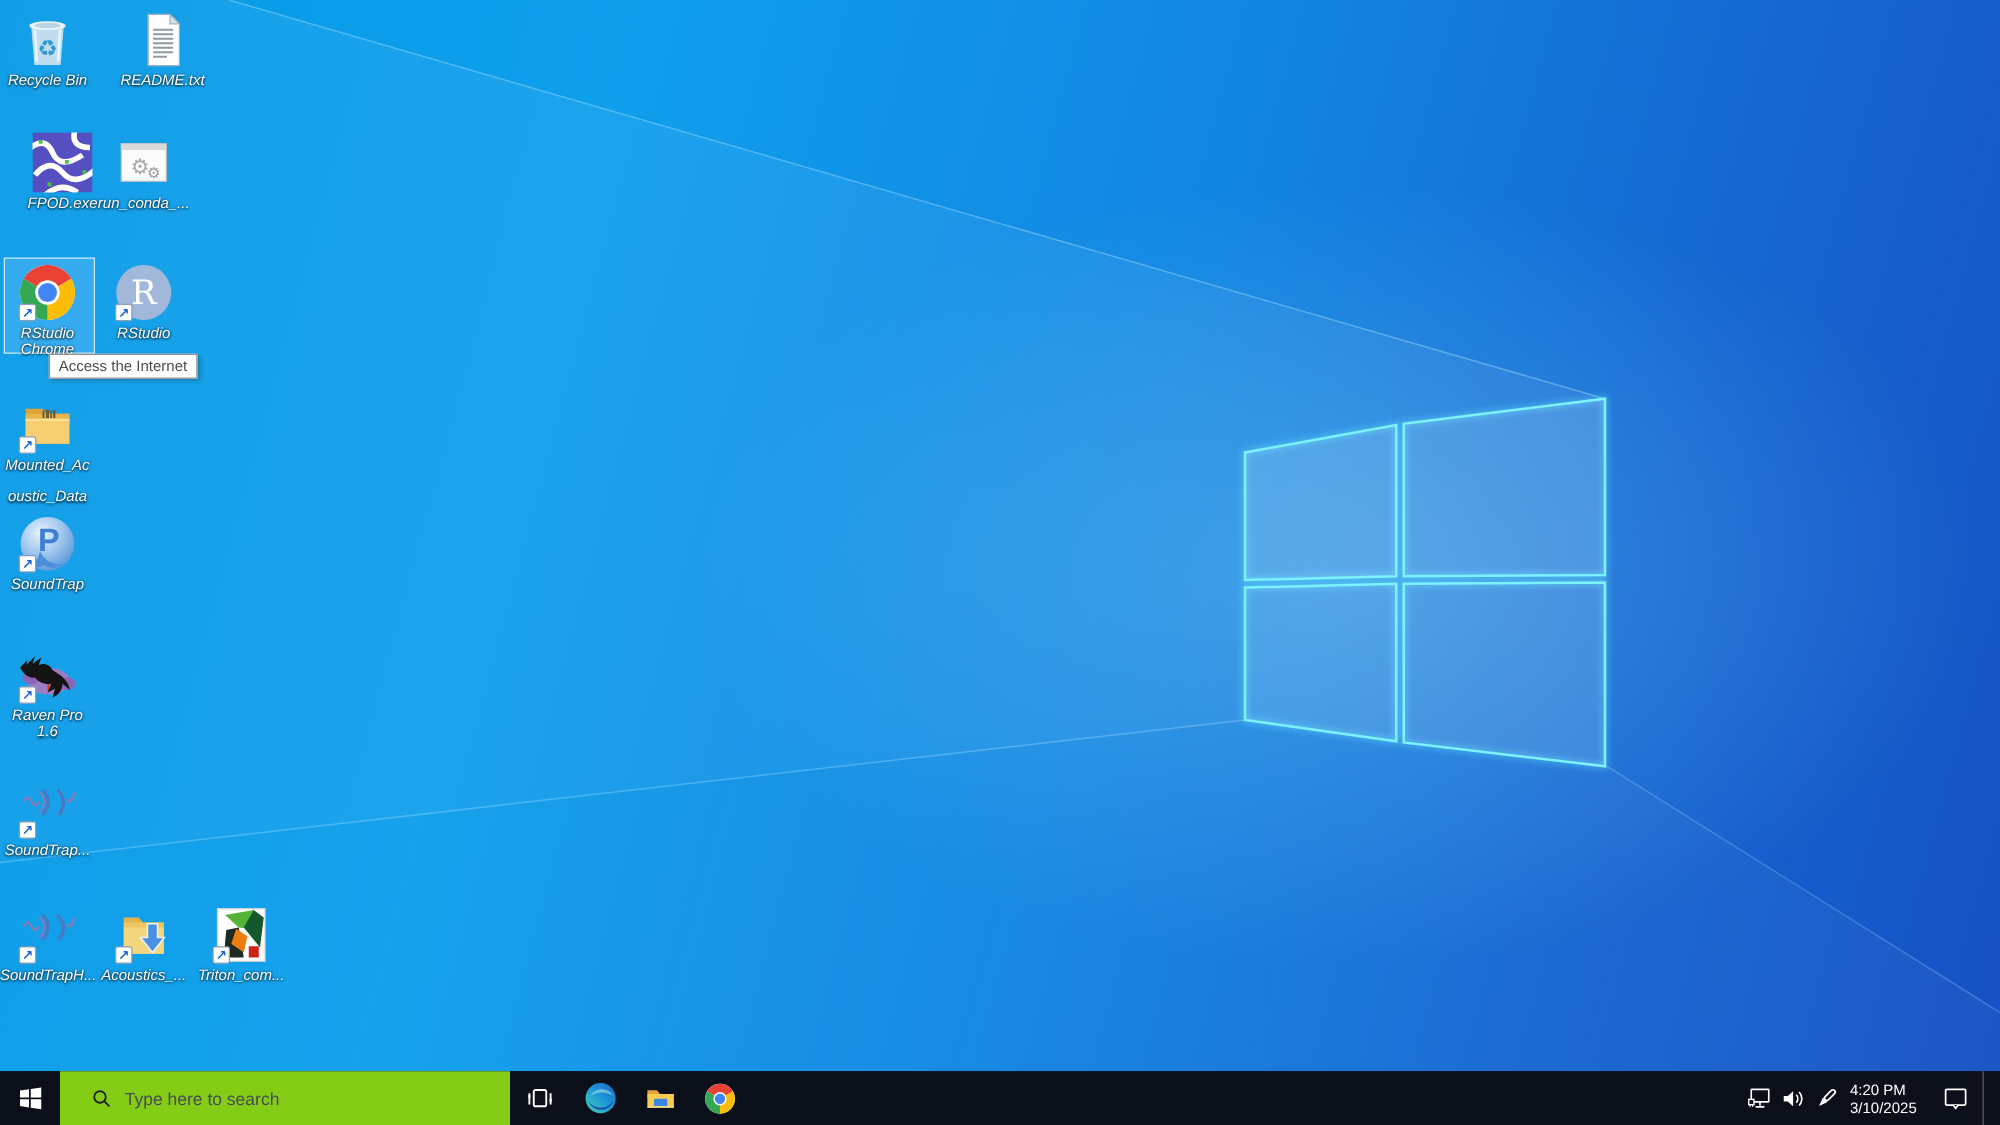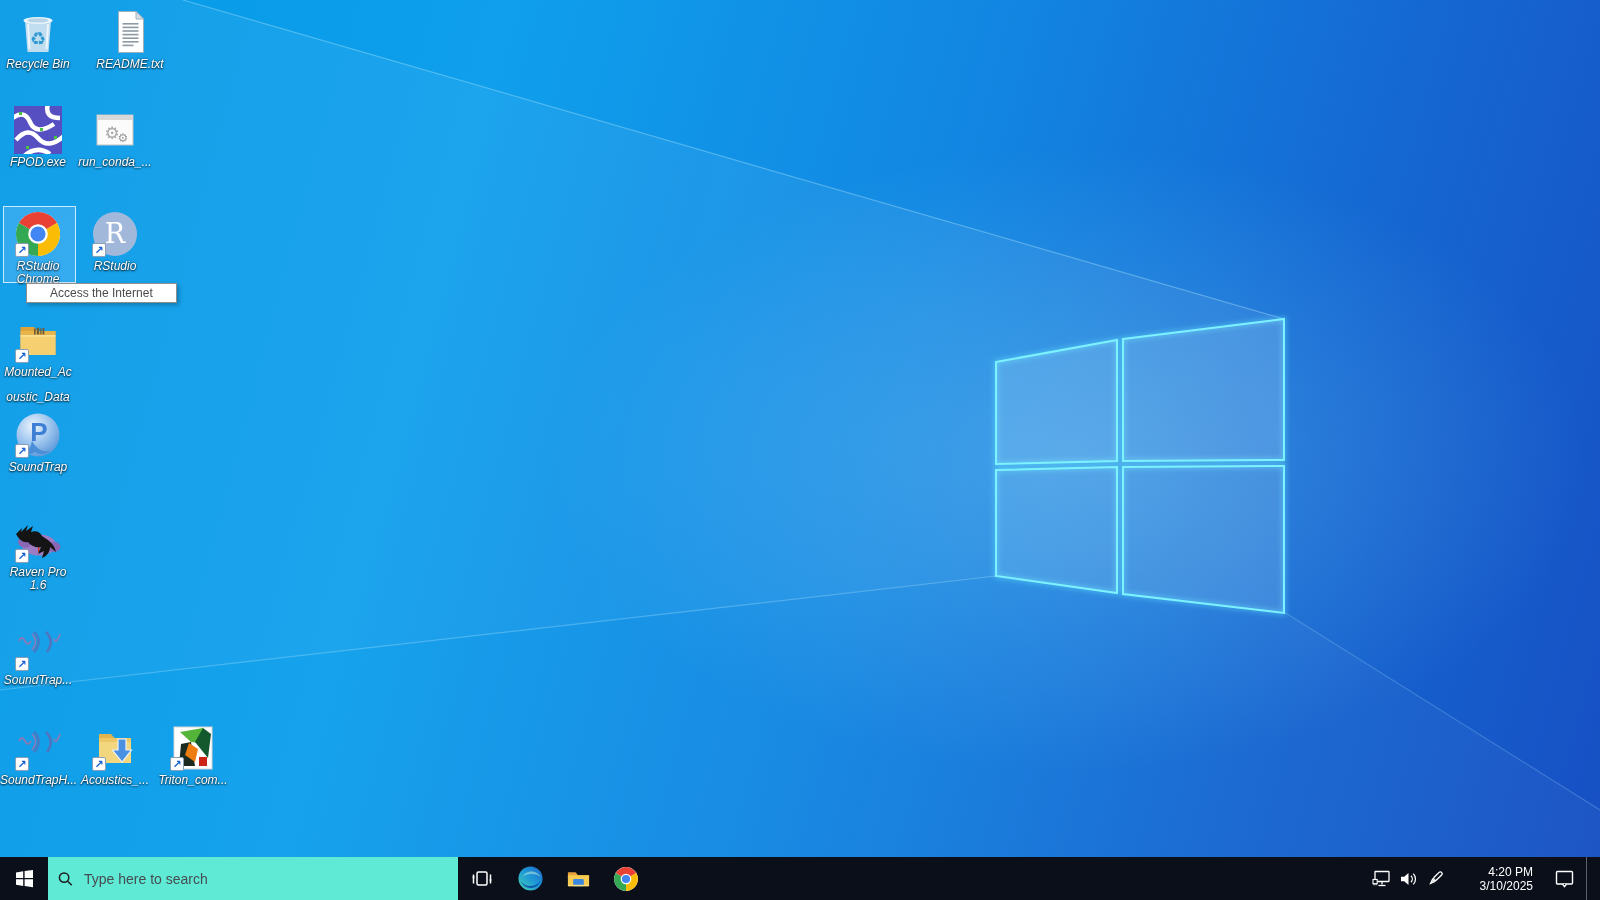--- a/index.html
+++ b/index.html
@@ -29,45 +29,45 @@
     background:#fff; border:1px solid #8aa0b8; border-radius:2px;
     display:flex; align-items:center; justify-content:center;
     font-size:11px; font-weight:bold; color:#1d62d1; line-height:1;
     font-family:"DejaVu Sans", sans-serif;
   }
   .selbox {
     position:absolute; left:3px; top:206px; width:73px; height:77px;
     background:rgba(125,195,255,.32); border:1px solid rgba(228,246,255,.85); z-index:1;
   }
   .tooltip {
-    position:absolute; left:26px; top:283px; z-index:20;
+    position:absolute; left:39px; top:283px; z-index:20;
     background:#ffffff; border:1px solid #8f8f8f; color:#4b4b4b;
-    font-size:12px; padding:2px 23px; white-space:nowrap;
+    font-size:12px; padding:2px 7px; white-space:nowrap;
     box-shadow:2px 2px 4px rgba(0,0,0,.25);
   }
 
   
   .taskbar {
     position:absolute; left:0; bottom:0; width:1600px; height:43px;
     background:#0b0f1a; display:flex; align-items:stretch; z-index:30;
   }
   .start { width:48px; display:flex; align-items:center; justify-content:center; }
   .search {
-    width:410px; background:#5eead4; display:flex; align-items:center;
-    padding:0 10px; gap:9px;
+    width:360px; background:#84cc16; display:flex; align-items:center;
+    padding:0 26px; gap:9px;
   }
   .search input {
     border:none; outline:none; background:transparent; width:100%;
     font-size:14px; color:#333; font-family:"Liberation Sans", sans-serif;
   }
   .search input::placeholder { color:#474c52; opacity:1; }
   .tb-btn { width:48px; display:flex; align-items:center; justify-content:center; }
   .tray { margin-left:auto; display:flex; align-items:center; padding-right:8px; }
   .ticon { width:27px; height:43px; display:flex; align-items:center; justify-content:center; }
-  .clock { width:66px; text-align:right; color:#fff; font-size:12px; line-height:14px; margin:0 18px; }
+  .clock { width:66px; text-align:left; color:#fff; font-size:12px; line-height:14px; margin:0 5px; }
   .showdesk { width:6px; height:43px; border-left:1px solid rgba(255,255,255,.35); margin-left:8px; }
 </style>
 </head>
 <body>
 
 <div class="desktop">
 
   <svg class="wp" width="1600" height="857" viewBox="0 0 1600 857">
     <defs>
       <filter id="glow" x="-30%" y="-30%" width="160%" height="160%">
@@ -120,21 +120,21 @@
             <rect x="16.5" y="25.8" width="16" height="1.6"></rect>
           <rect x="16.5" y="29.4" width="16" height="1.6"></rect>
             <rect x="16.5" y="33" width="16" height="1.6"></rect>
           <rect x="16.5" y="36.6" width="11" height="1.6"></rect>
         </g>
       </svg>
     </div>
     <div class="lbl">README.txt</div>
   </div>
 
-  <div class="dicon" style="left:0;top:106px">
+  <div class="dicon" style="left:12px;top:106px">
     <div class="art">
       <svg class="main" width="48" height="48" viewBox="0 0 48 48">
         <rect width="48" height="48" fill="#564fc2"></rect>
         <g stroke="#ffffff" stroke-width="4.5" fill="none">
           <path d="M-4 14 Q10 2 16 16 T40 18"></path>
           <path d="M2 34 Q14 20 24 32 T50 30"></path>
           <path d="M8 52 Q22 38 36 48"></path>
           <path d="M34 -2 Q30 12 46 12"></path>
         </g>
         <g fill="#47c53f">

